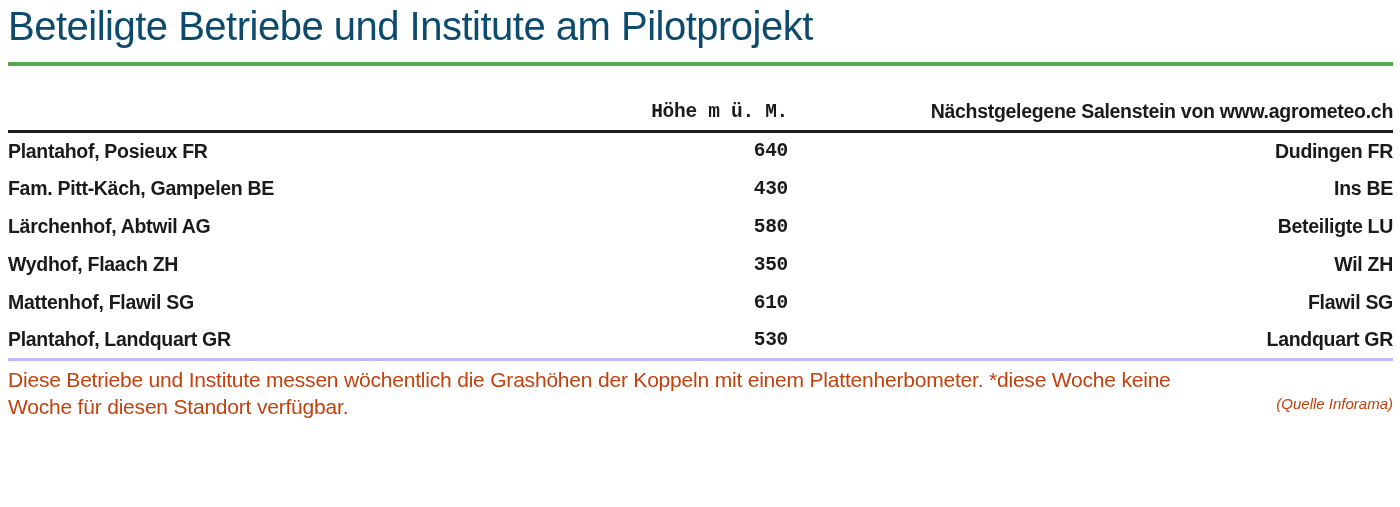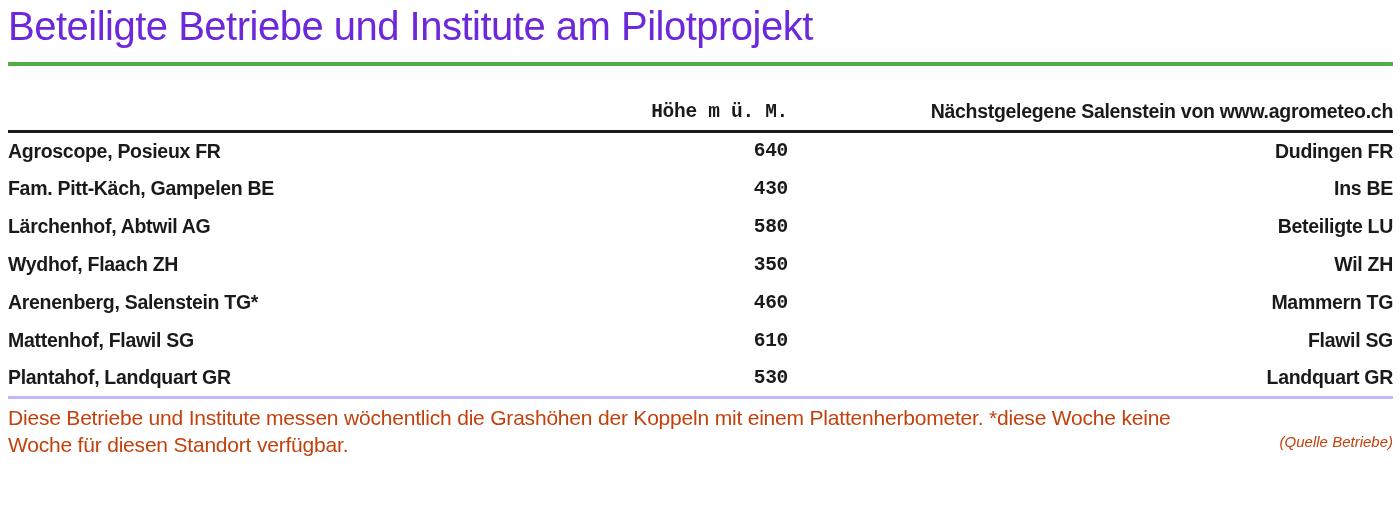--- a/index.html
+++ b/index.html
@@ -15,21 +15,21 @@
     position: relative;
     margin: 0 7px 0 8px;
     width: 1385px;
   }
   .title {
     margin: 2px 0 0 0;
     font-size: 40px;
     font-weight: 400;
     letter-spacing: -0.5px;
     line-height: 48px;
-    color: #6d28d9;
+    color: #0c4a6e;
   }
   .green-rule {
     height: 4px;
     background: #4fae4c;
     margin-top: 12px;
   }
   table.participants {
     width: 100%;
     border-collapse: collapse;
     margin-top: 8px;
@@ -86,56 +86,51 @@
   <table class="participants">
     <thead>
       <tr>
         <th class="c-name"></th>
         <th class="c-hoehe">Höhe m ü. M.</th>
         <th class="c-station">Nächstgelegene Salenstein von www.agrometeo.ch</th>
       </tr>
     </thead>
     <tbody>
       <tr>
-        <td class="c-name">Agroscope, Posieux FR</td>
+        <td class="c-name">Plantahof, Posieux FR</td>
         <td class="c-hoehe">640</td>
         <td class="c-station">Dudingen FR</td>
       </tr>
       <tr>
         <td class="c-name">Fam. Pitt-Käch, Gampelen BE</td>
         <td class="c-hoehe">430</td>
         <td class="c-station">Ins BE</td>
       </tr>
       <tr>
         <td class="c-name">Lärchenhof, Abtwil AG</td>
         <td class="c-hoehe">580</td>
         <td class="c-station">Beteiligte LU</td>
       </tr>
       <tr>
         <td class="c-name">Wydhof, Flaach ZH</td>
         <td class="c-hoehe">350</td>
         <td class="c-station">Wil ZH</td>
       </tr>
       <tr>
-        <td class="c-name">Arenenberg, Salenstein TG*</td>
-        <td class="c-hoehe">460</td>
-        <td class="c-station">Mammern TG</td>
-      </tr>
-      <tr>
         <td class="c-name">Mattenhof, Flawil SG</td>
         <td class="c-hoehe">610</td>
         <td class="c-station">Flawil SG</td>
       </tr>
       <tr>
         <td class="c-name">Plantahof, Landquart GR</td>
         <td class="c-hoehe">530</td>
         <td class="c-station">Landquart GR</td>
       </tr>
     </tbody>
   </table>
 
   <div class="footer">
     <div class="note-line">Diese Betriebe und Institute messen wöchentlich die Grashöhen der Koppeln mit einem Plattenherbometer. *diese Woche keine</div>
     <div class="note-line">Woche für diesen Standort verfügbar.</div>
-    <div class="source">(Quelle Betriebe)</div>
+    <div class="source">(Quelle Inforama)</div>
   </div>
 
 </div>
 
 </body></html>

